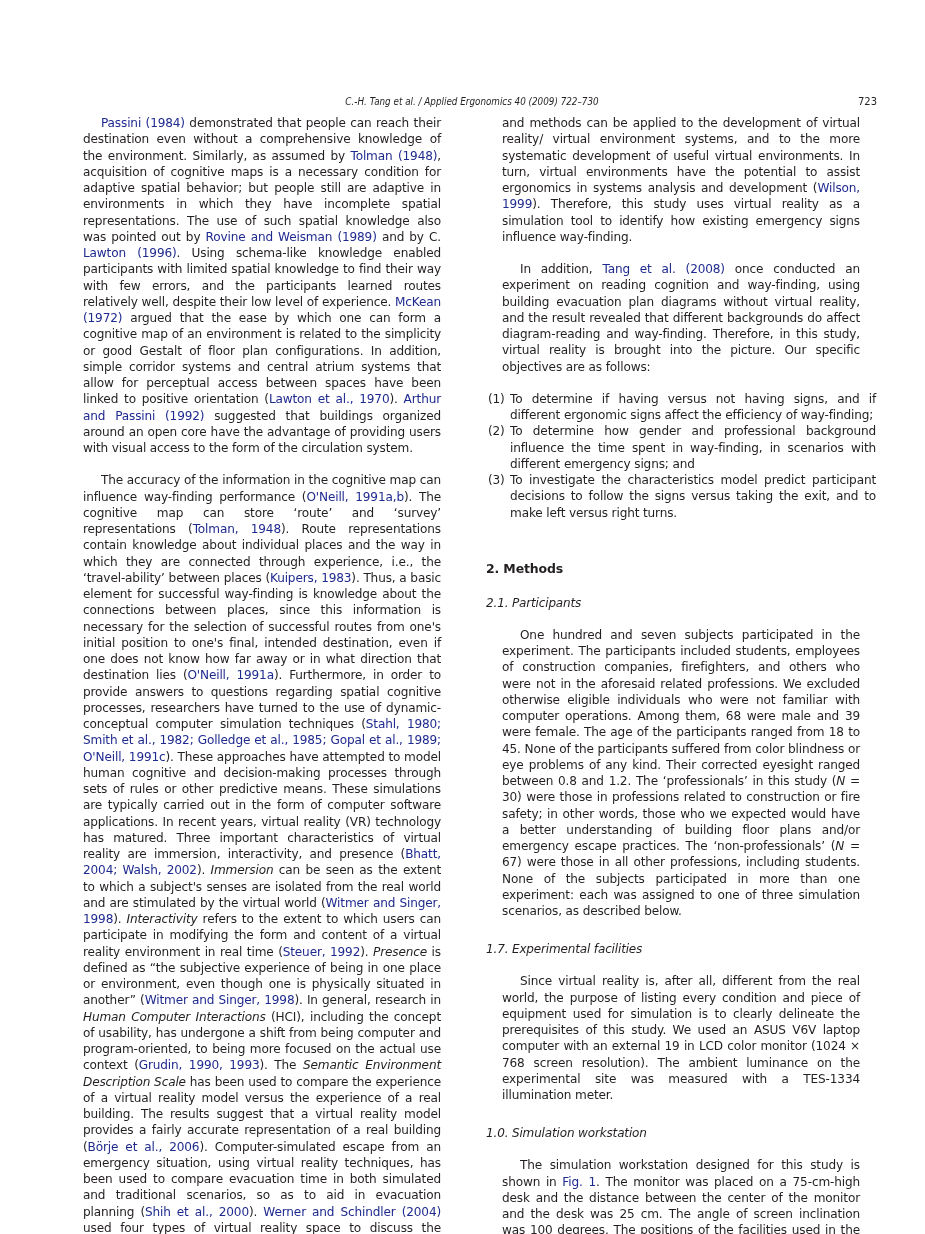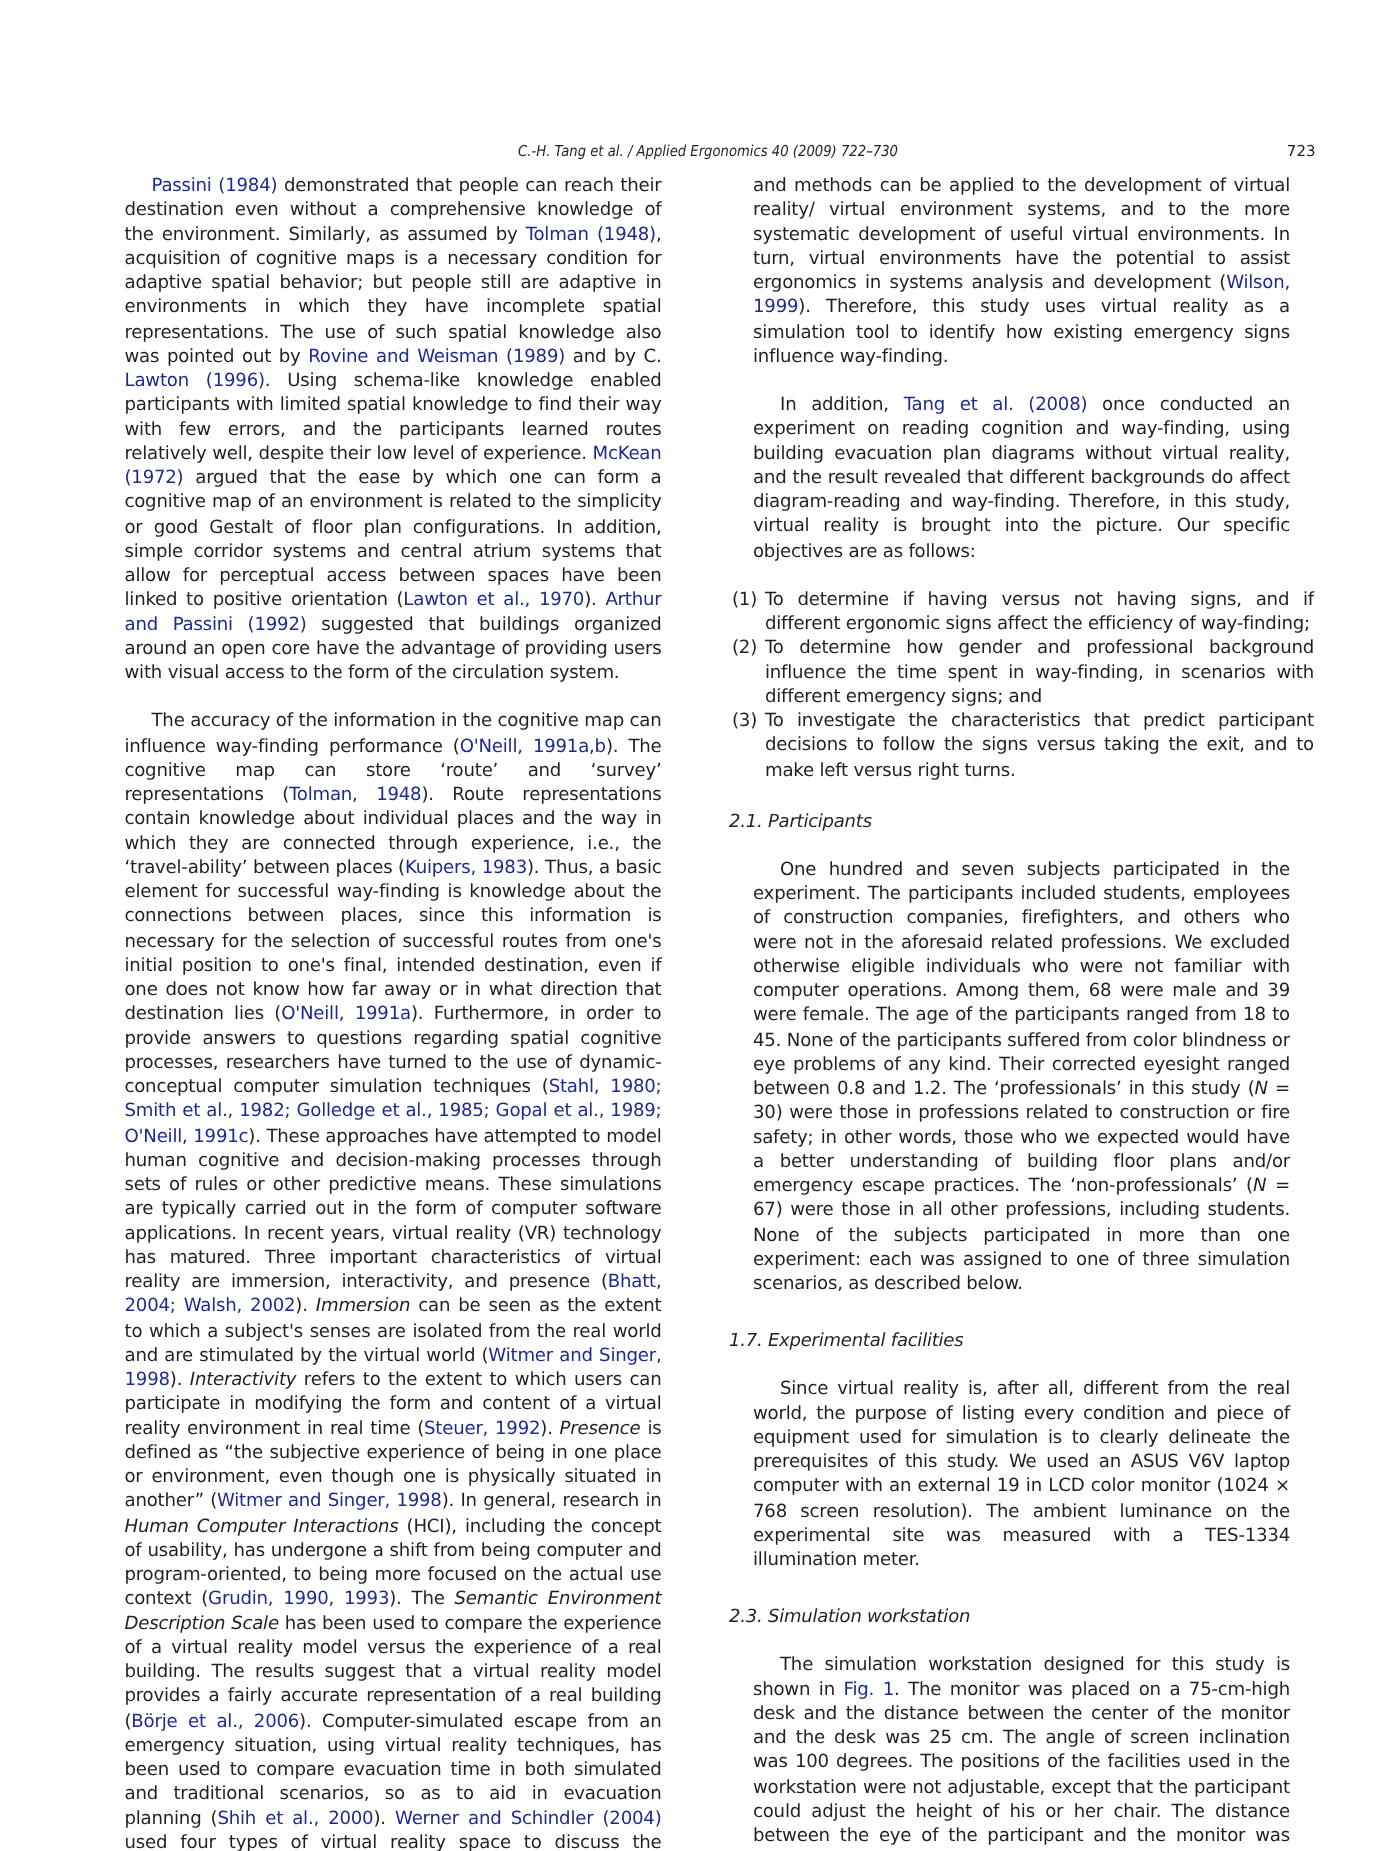--- a/index.html
+++ b/index.html
@@ -45,26 +45,27 @@
     <li>
       <span class="num">(1)</span>
       <span>To determine if having versus not having signs, and if different ergonomic signs affect the efficiency of way-finding;</span>
     </li>
     <li>
       <span class="num">(2)</span>
       <span>To determine how gender and professional background influence the time spent in way-finding, in scenarios with different emergency signs; and</span>
     </li>
     <li>
       <span class="num">(3)</span>
-      <span>To investigate the characteristics that predict participant decisions to follow the signs versus taking the exit, and to make left versus right turns.</span>
+      <span>To investigate the characteristics model predict participant decisions to follow the signs versus taking the exit, and to make left versus right turns.</span>
     </li>
   </ol>
 
+  <h2 class="sec">2.  Methods</h2>
 
   <h3 class="sub" style="margin-top:18px">2.1.  Participants</h3>
   <p><span>One hundred and seven subjects participated in the experiment. The participants included students, employees of construction companies, firefighters, and others who were not in the aforesaid related professions. We excluded otherwise eligible individuals who were not familiar with computer operations. Among them, 68 were male and 39 were female. The age of the participants ranged from 18 to 45. None of the participants suffered from color blindness or eye problems of any kind. Their corrected eyesight ranged between 0.8 and 1.2. The ‘professionals’ in this study (</span><i>N</i><span> = 30) were those in professions related to construction or fire safety; in other words, those who we expected would have a better understanding of building floor plans and/or emergency escape practices. The ‘non-professionals’ (</span><i>N</i><span> = 67) were those in all other professions, including students. None of the subjects participated in more than one experiment: each was assigned to one of three simulation scenarios, as described below.</span></p>
 
   <h3 class="sub gap-sub">1.7.  Experimental facilities</h3>
   <p><span>Since virtual reality is, after all, different from the real world, the purpose of listing every condition and piece of equipment used for simulation is to clearly delineate the prerequisites of this study. We used an ASUS V6V laptop computer with an external 19 in LCD color monitor (1024 × 768 screen resolution). The ambient luminance on the experimental site was measured with a TES-1334 illumination meter.</span></p>
 
-  <h3 class="sub gap-sub">2.3.  Simulation workstation</h3>
+  <h3 class="sub gap-sub">1.0.  Simulation workstation</h3>
   <p><span>The simulation workstation designed for this study is shown in </span><a href="#" style="color: rgb(31, 42, 143);">Fig. 1</a><span>. The monitor was placed on a 75-cm-high desk and the distance between the center of the monitor and the desk was 25 cm. The angle of screen inclination was 100 degrees. The positions of the facilities used in the workstation were not adjustable, except that the participant could adjust the height of his or her chair. The distance between the eye of the participant and the monitor was fixed at 50 cm.</span></p>
 </div>
 
 </body></html>

